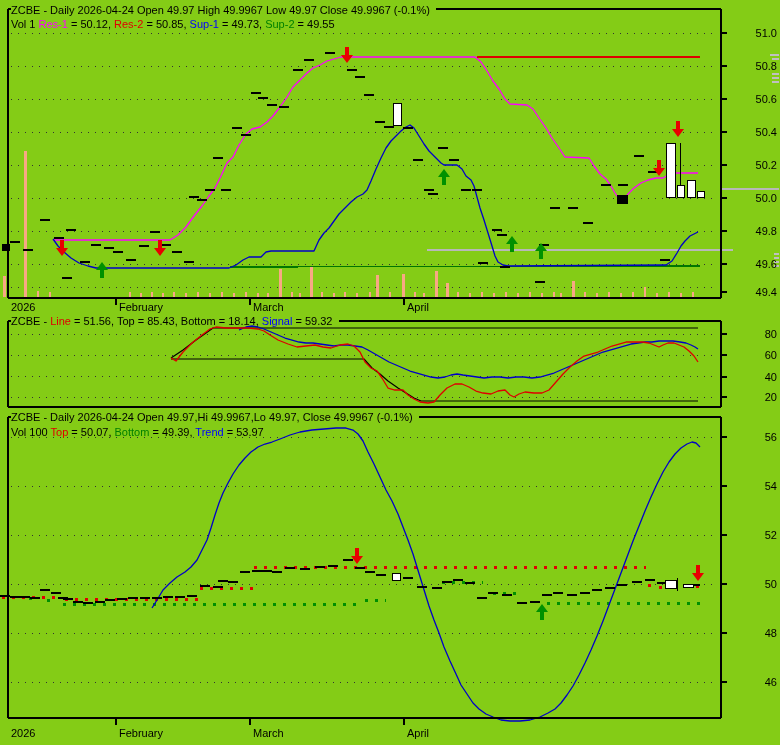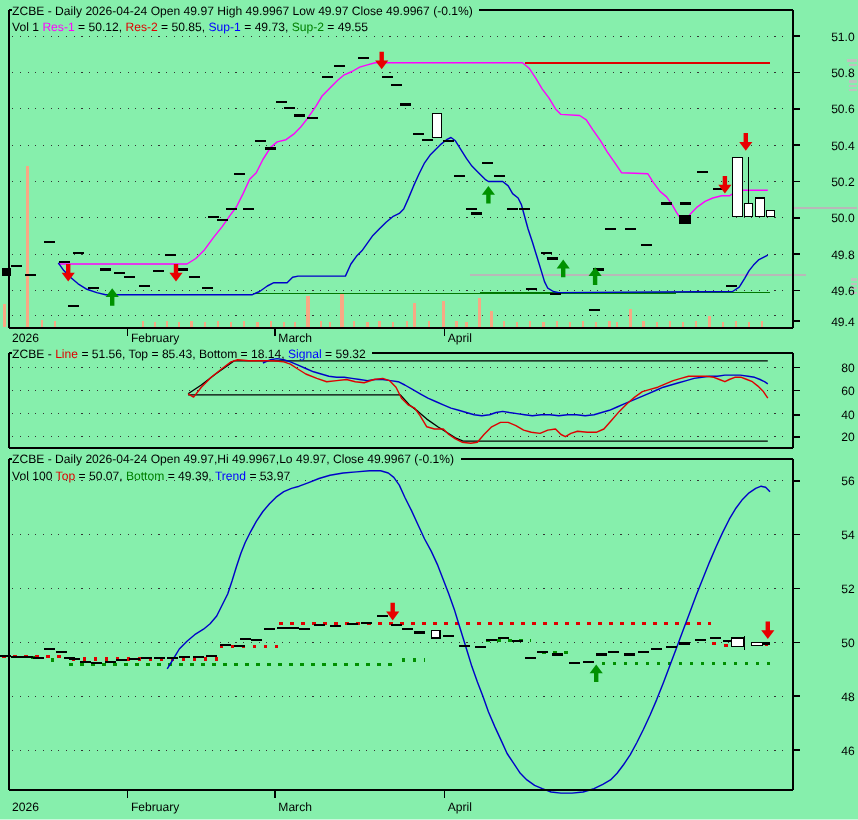--- a/index.html
+++ b/index.html
@@ -1,16 +1,16 @@
 <!DOCTYPE html>
 <html><head>
 <meta charset="utf-8">
 <style>
   html,body{margin:0;padding:0;background:#fff;}
-  #app{position:relative;width:780px;height:745px;background:#86efac;overflow:hidden;
+  #app{position:relative;width:780px;height:745px;background:#84cc16;overflow:hidden;
        font-family:"Liberation Sans", sans-serif;}
   svg text{font-family:"Liberation Sans", sans-serif;font-size:11px;fill:#000;}
 </style>
 </head>
 <body>
 
 <div id="app">
   <svg id="chart" width="780" height="745" viewBox="0 0 780 745" xmlns="http://www.w3.org/2000/svg">
       <g>
         <line x1="11" y1="33" x2="718" y2="33" stroke="#333333" stroke-width="1" shape-rendering="crispEdges" stroke-dasharray="1,6"></line>

